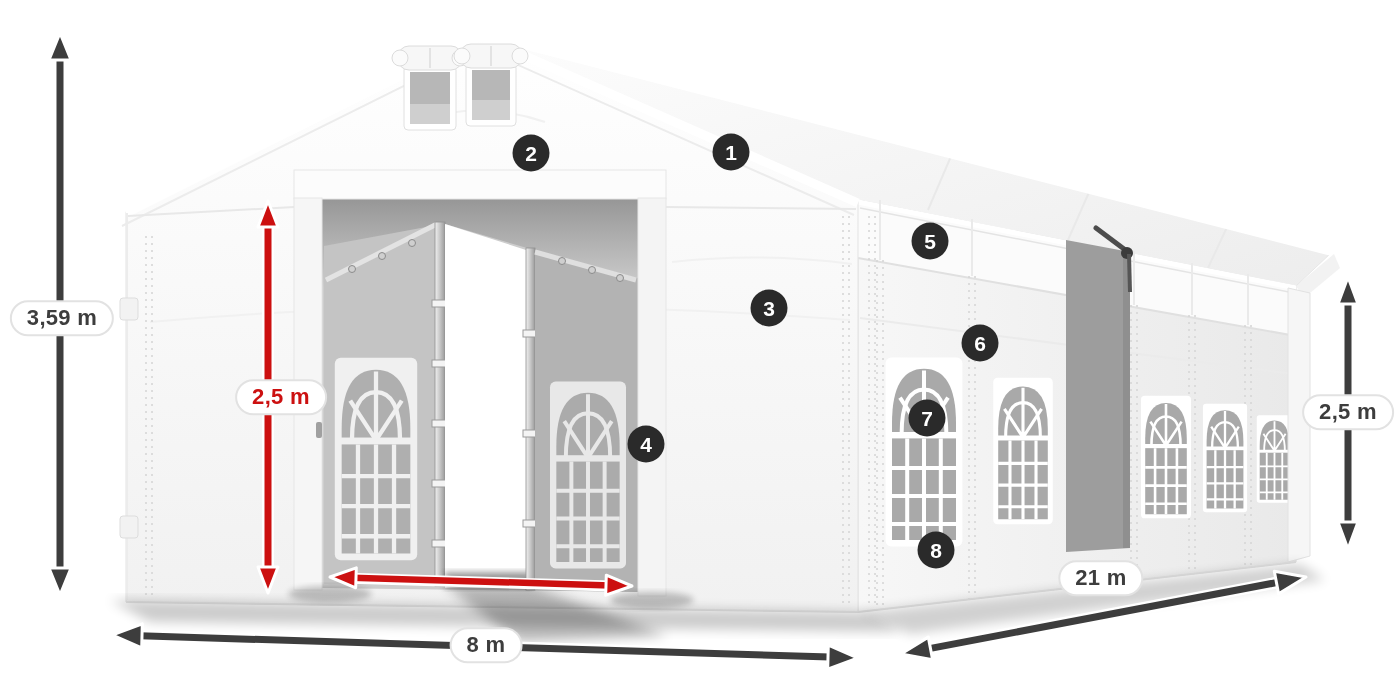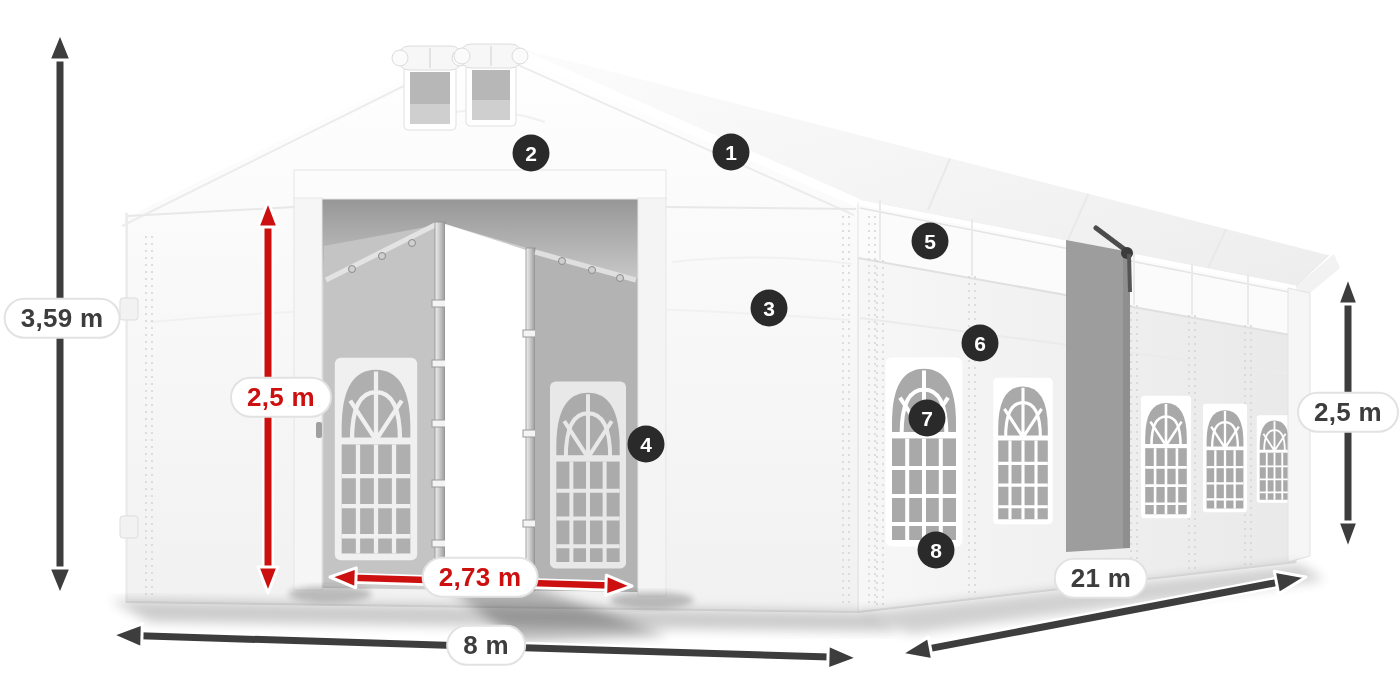--- a/index.html
+++ b/index.html
@@ -4,21 +4,21 @@
 <style>
   html,body{margin:0;padding:0;background:#ffffff;}
   .stage{
     position:relative;width:1400px;height:700px;background:#ffffff;overflow:hidden;
     font-family:"Liberation Sans",sans-serif;
   }
   .stage svg{position:absolute;left:0;top:0;}
   .dim-label{
     position:absolute;transform:translate(-50%,-50%);
     background:#ffffff;border:2px solid #e2e2e2;border-radius:999px;
-    padding:2px 15px;font-weight:bold;font-size:26px;line-height:1.25;
+    padding:2px 15px;font-weight:bold;font-size:22px;line-height:1.25;
     color:var(--dimension-dark,#3d3d3d);white-space:nowrap;z-index:30;
     letter-spacing:.3px;
   }
   .dim-label.red{color:var(--dimension-red,#cc1010);}
   .badge{
     position:absolute;transform:translate(-50%,-50%);
     width:37px;height:37px;border-radius:50%;
     background:var(--badge-bg,#2a2a2a);color:var(--badge-text,#fff);
     display:flex;align-items:center;justify-content:center;
     font-weight:bold;font-size:21px;z-index:40;user-select:none;
@@ -255,21 +255,20 @@
     <g>
       <path class="under" d="M350 578.2 L612 586" stroke-width="11" fill="none"></path>
       <path class="rd-line" d="M352 577.7 L610 585.4" stroke-width="6.5" fill="none"></path>
       <polygon class="rd-fill" points="330,577 356.3,567.8 355.7,587.8"></polygon>
       <polygon class="rd-fill" points="632,586 606.3,575.2 605.7,595.2"></polygon>
     </g>
   </svg>
 
   <div class="dim-label" style="left:62px;top:318px">3,59 m</div>
   <div class="dim-label red" style="left:281px;top:397px">2,5 m</div>
-  <div class="dim-label red" style="left:480px;top:577px">2,73 m</div>
   <div class="dim-label" style="left:486px;top:645px">8 m</div>
   <div class="dim-label" style="left:1101px;top:578px">21 m</div>
   <div class="dim-label" style="left:1348px;top:412px">2,5 m</div>
 
   <div class="badge" style="left:731px;top:152px">1</div>
   <div class="badge" style="left:531px;top:153px">2</div>
   <div class="badge" style="left:769px;top:308px">3</div>
   <div class="badge" style="left:646px;top:444px">4</div>
   <div class="badge" style="left:930px;top:241px">5</div>
   <div class="badge" style="left:980px;top:343px">6</div>

